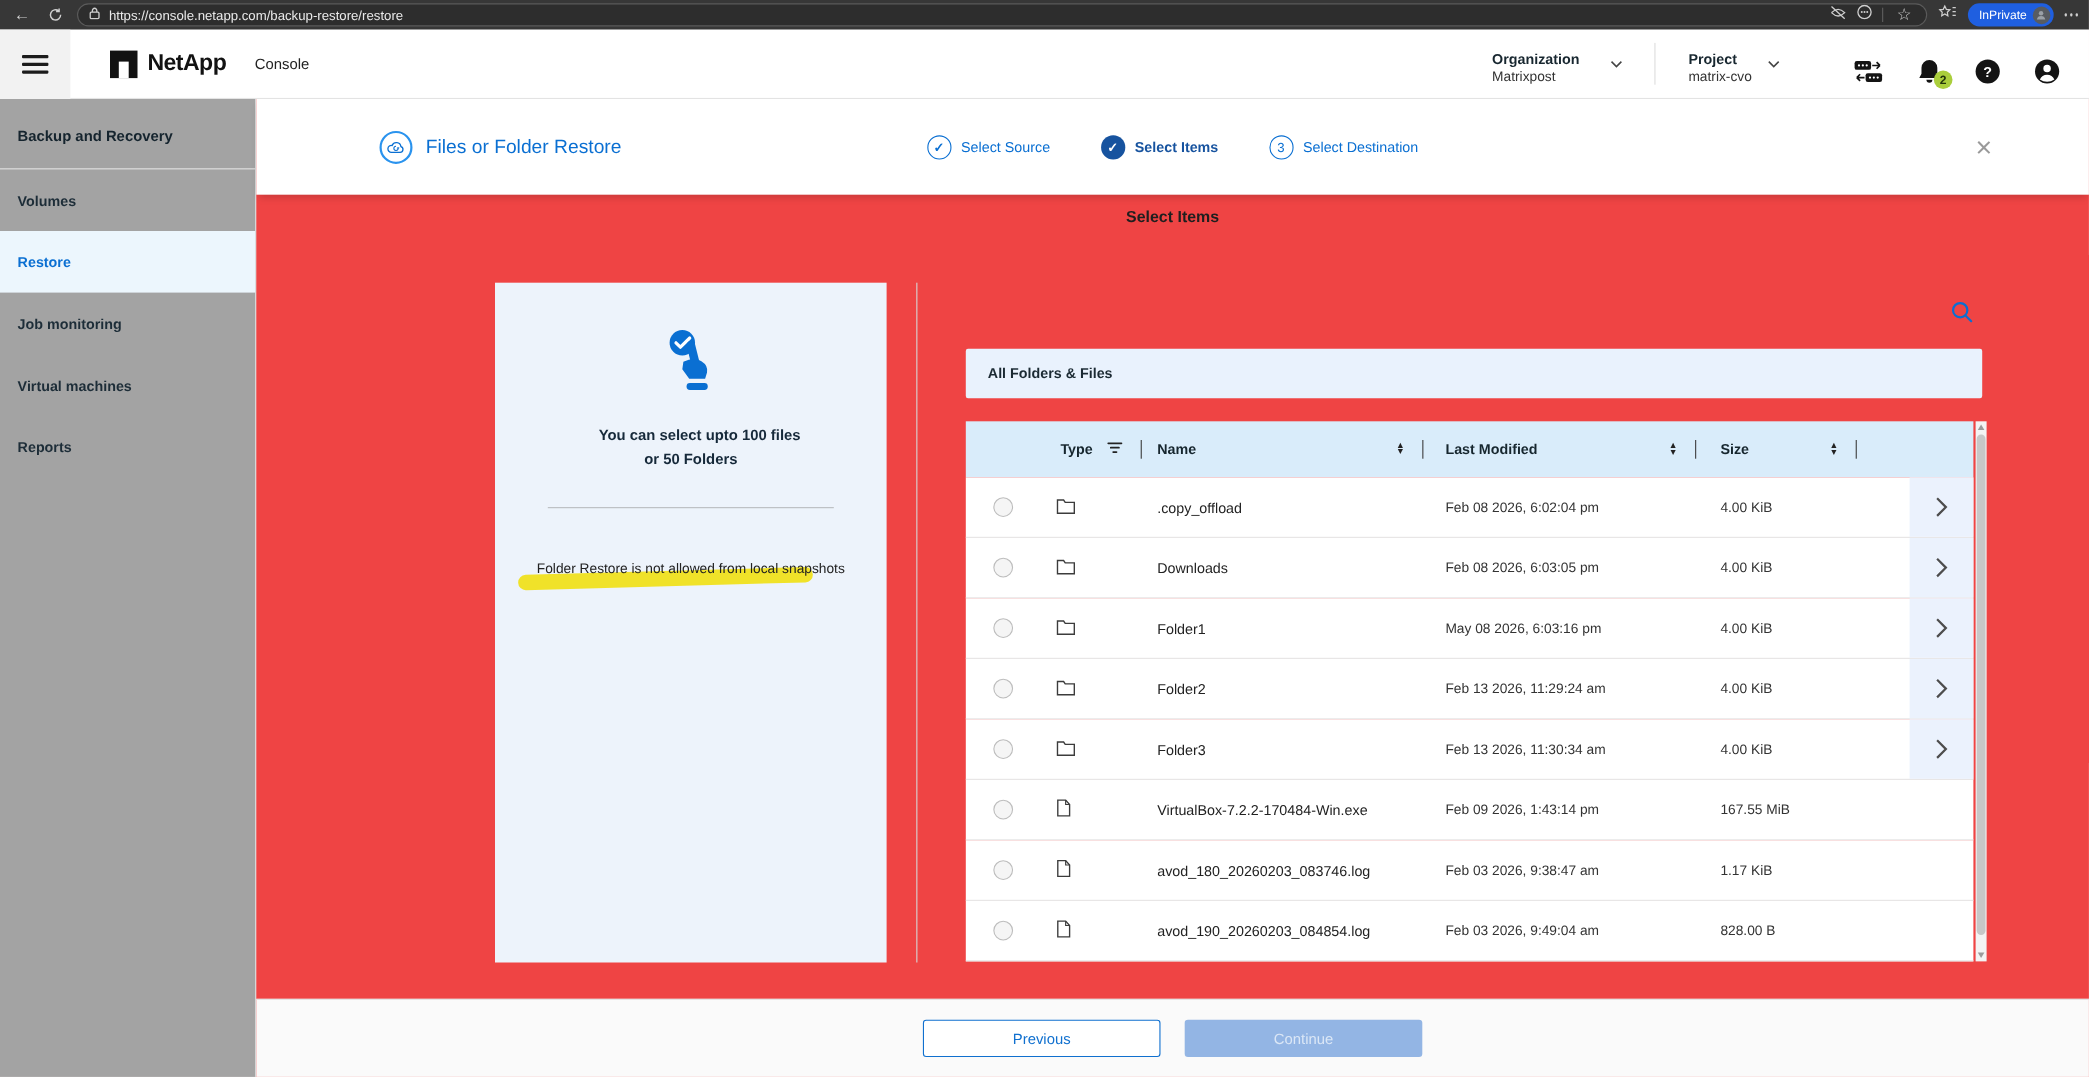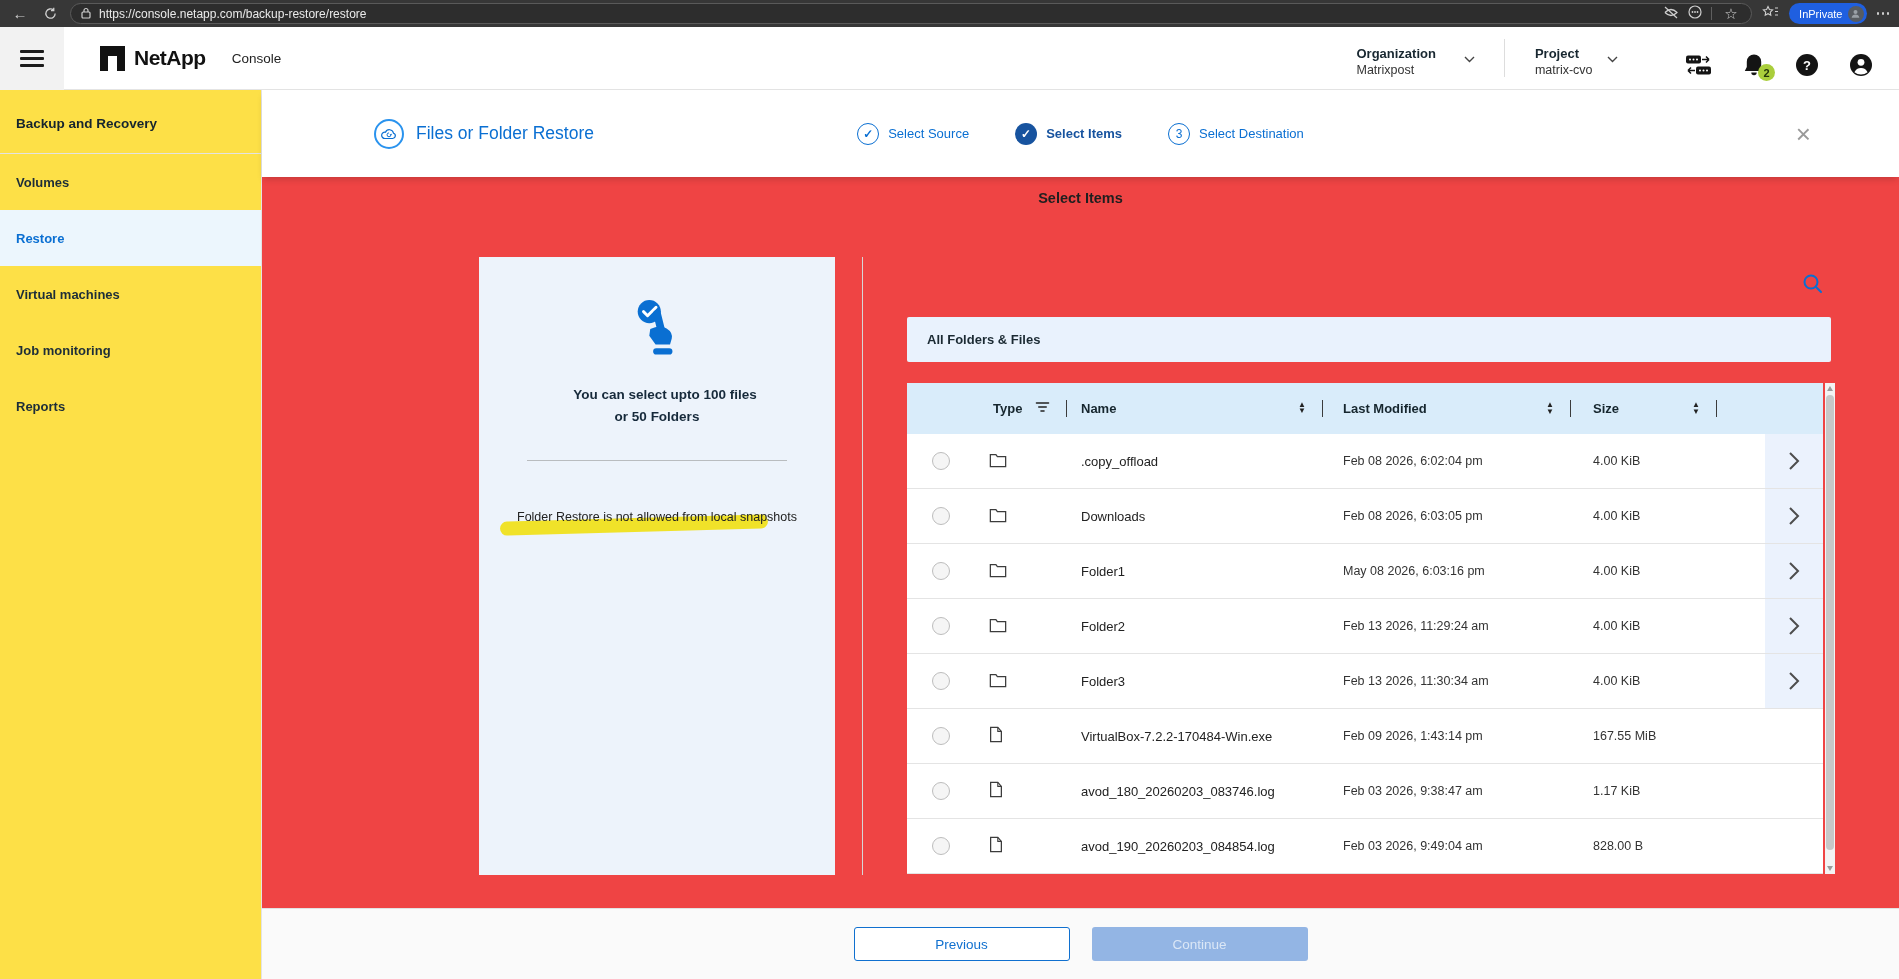--- a/index.html
+++ b/index.html
@@ -36,21 +36,21 @@
   .scope-value { font-size:12.5px; color:#333; }
   .hdr-vdiv { width:1px; height:38px; background:#ddd; margin:0 30px; }
   .hdr-icons { display:flex; align-items:center; gap:31px; margin-left:68px; }
   .hdr-icon { position:relative; display:flex; align-items:center; justify-content:center; cursor:pointer; }
   .badge { position:absolute; right:-10px; bottom:-4px; min-width:17px; height:17px; background:#aace3c; border-radius:50%; font-size:11px; font-weight:700; color:#23350a; display:flex; align-items:center; justify-content:center; }
   .q-circle { width:22px; height:22px; border-radius:50%; background:#141414; color:#fff; font-size:13px; font-weight:700; display:flex; align-items:center; justify-content:center; }
   .chev-down { width:10px; height:10px; display:inline-block; }
 
   
   .body-wrap { flex:1; display:flex; min-height:0; }
-  .sidebar { width:262px; background:#fde047; border-right:1px solid #e3e3e3; flex:0 0 auto; }
+  .sidebar { width:233px; background:#a3a3a3; border-right:1px solid #e3e3e3; flex:0 0 auto; }
   .sidebar-title { font-size:13.5px; font-weight:700; color:#15242e; padding:26px 16px 22px; border-bottom:1px solid #e3e3e3; }
   .side-item { height:56px; display:flex; align-items:center; padding-left:16px; font-size:13px; font-weight:600; color:#1d2d38; cursor:pointer; }
   .side-item.active { background:#ecf6fd; color:#0a6fd2; }
 
   .main-col { flex:1; display:flex; flex-direction:column; min-width:0; background:#ef4444; }
 
   
   .wizard-bar { height:87px; background:#fff; display:grid; grid-template-columns:1fr auto 1fr; align-items:center; box-shadow:0 4px 7px -2px rgba(0,0,0,.18); position:relative; z-index:2; flex:0 0 auto; }
   .wizard-title-wrap { display:flex; align-items:center; gap:12px; padding-left:112px; }
   .cloud-circle { width:30px; height:30px; border:2px solid #2a93ee; border-radius:50%; display:flex; align-items:center; justify-content:center; }
@@ -256,24 +256,24 @@
     <div class="sidebar">
       <div class="sidebar-title">Backup and Recovery</div>
       <div id="sidebar-items">
           <div class="side-item">
     <span>Volumes</span>
   </div>
           <div class="side-item active">
     <span>Restore</span>
   </div>
           <div class="side-item">
+    <span>Job monitoring</span>
+  </div>
+          <div class="side-item">
     <span>Virtual machines</span>
-  </div>
-          <div class="side-item">
-    <span>Job monitoring</span>
   </div>
           <div class="side-item">
     <span>Reports</span>
   </div>
         </div>
     </div>
 
     <div class="main-col">
 
       <div class="wizard-bar">

